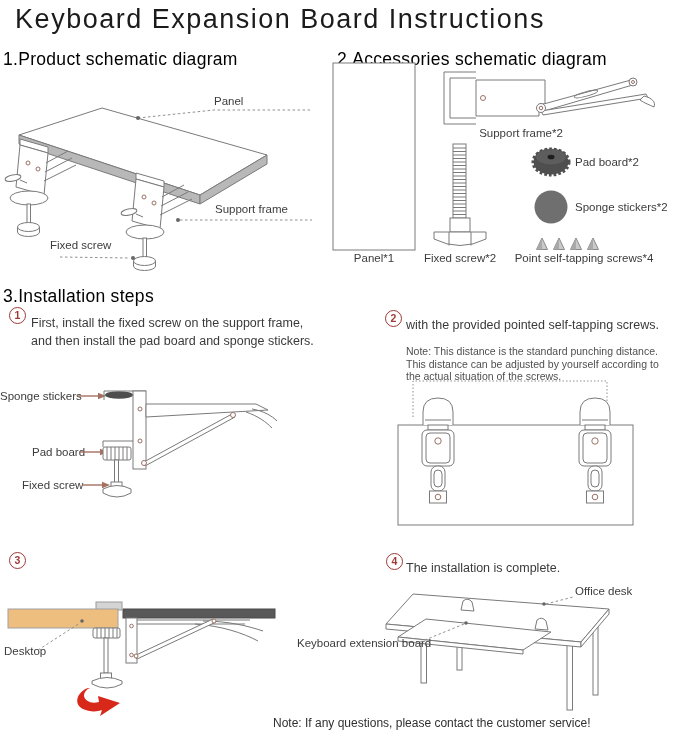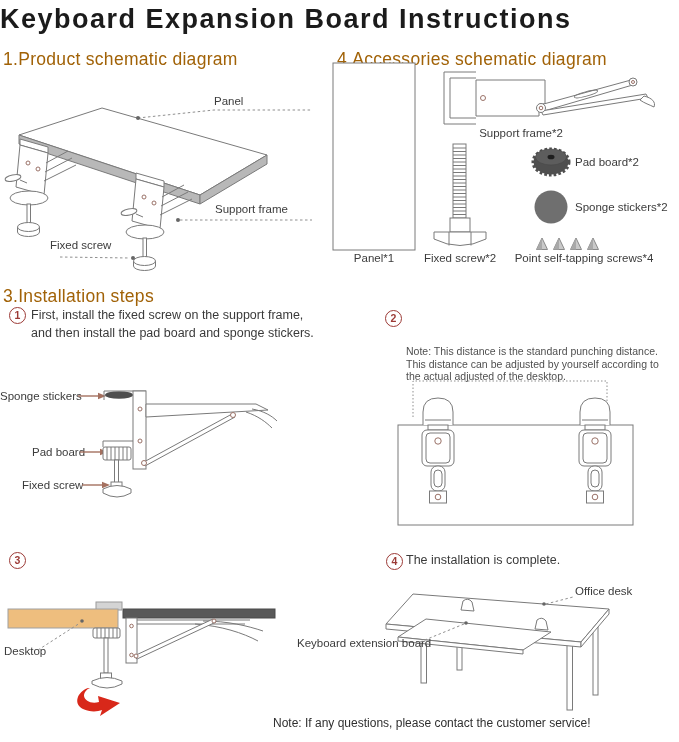--- a/index.html
+++ b/index.html
@@ -1,24 +1,24 @@
 <!DOCTYPE html>
 <html style="--step-number: #9c3a36; --label-arrow: #a4705f; --rotate-arrow: #d8281a; --desktop-fill: #eebe7e; --board-fill: #595959; --draw-line: #7a7a7a; --dark-part: #4f4f4f; --sponge-fill: #6f6f6f;"><head>
 <meta charset="utf-8">
 <style>
   html,body{margin:0;padding:0;background:#ffffff;}
   .page{position:relative;width:679px;height:742px;background:#fff;overflow:hidden;
         font-family:"Liberation Sans",sans-serif;color:#2e2e2e;}
-  .title{position:absolute;top:4px;left:0;width:560px;
-         font-size:27px;font-weight:bold;letter-spacing:1.5px;color:#1b1b1b;white-space:nowrap;}
-  .sec-heading{position:absolute;font-size:17.5px;color:#a16207;letter-spacing:0.3px;white-space:nowrap;}
+  .title{position:absolute;top:4px;left:0;width:560px;text-align:center;
+         font-size:27px;font-weight:normal;letter-spacing:1.5px;color:#1b1b1b;white-space:nowrap;}
+  .sec-heading{position:absolute;font-size:17.5px;color:#000000;letter-spacing:0.3px;white-space:nowrap;}
   .step-circle{position:absolute;width:15px;height:15px;border:1.6px solid var(--step-number,#9c3a36);
         border-radius:50%;color:var(--step-number,#9c3a36);font-size:10.5px;font-weight:bold;
         display:flex;align-items:center;justify-content:center;line-height:1;}
-  .step-text{position:absolute;font-size:12.5px;color:#3a3a3a;line-height:17.5px;white-space:nowrap;}
+  .step-text{position:absolute;font-size:12.5px;color:#3a3a3a;line-height:17.5px;white-space:nowrap;margin-top:8px;}
   .note-text{position:absolute;font-size:10.5px;color:#4f4f4f;line-height:12.5px;white-space:nowrap;}
   .footer-note{position:absolute;left:273px;top:716px;font-size:12px;color:#2f2f2f;white-space:nowrap;}
   svg{position:absolute;overflow:visible;}
   .s{stroke:var(--draw-line,#7a7a7a);stroke-width:1;fill:none;}
   .sw{stroke:var(--draw-line,#7a7a7a);stroke-width:1;fill:#ffffff;}
   .gray{fill:#b8b8b8;}
   .hole{stroke:#9a7268;stroke-width:1;fill:#fff;}
   .dash{stroke:#8f8f8f;stroke-width:1;stroke-dasharray:2.5 2.5;fill:none;}
   .dot3{stroke:#8f8f8f;stroke-width:1;stroke-dasharray:1.5 2;fill:none;}
   .lbl{font-family:"Liberation Sans",sans-serif;font-size:11.5px;fill:#3c3c3c;}
@@ -28,21 +28,21 @@
   .ldot{fill:#666;}
 </style>
 </head>
 <body>
 
 <div class="page">
 
   <div class="title">Keyboard Expansion Board Instructions</div>
 
   <div class="sec-heading" style="left:3px;top:49px;">1.Product schematic diagram</div>
-  <div class="sec-heading" style="left:337px;top:49px;">4.Accessories schematic diagram</div>
+  <div class="sec-heading" style="left:337px;top:49px;">2.Accessories schematic diagram</div>
 
   <svg style="left:0;top:76px;" width="320" height="212" viewBox="0 0 320 212">
     <defs>
       <g id="clamp">
         <polygon points="8,-2 36,6 36,12 8,4" class="sw"></polygon>
         <polygon points="8,4 36,12 32,54 4,46" class="sw"></polygon>
         <circle cx="16" cy="22" r="2" class="hole"></circle>
         <circle cx="26" cy="28" r="2" class="hole"></circle>
         <line x1="34" y1="22" x2="56" y2="10" class="s"></line>
         <line x1="33" y1="31" x2="60" y2="17" class="s"></line>
@@ -134,25 +134,26 @@
   <div class="sec-heading" style="left:3px;top:286px;">3.Installation steps</div>
 
   <div class="step-circle" style="left:9px;top:307px;">1</div>
   <div class="step-text" style="left:31px;top:307px;">
     <div>First, install the fixed screw on the support frame,</div>
     <div>and then install the pad board and sponge stickers.</div>
   </div>
 
   <div class="step-circle" style="left:385px;top:310px;">2</div>
   <div class="step-text" style="left:406px;top:309px;">
+    <div>with the provided pointed self-tapping screws.</div>
   </div>
   <div class="note-text" style="left:406px;top:345px;">
     <div>Note: This distance is the standard punching distance.</div>
     <div>This distance can be adjusted by yourself according to</div>
-    <div>the actual adjusted of the desktop.</div>
+    <div>the actual situation of the screws.</div>
   </div>
 
   <svg style="left:0;top:383px;" width="310" height="140" viewBox="0 0 310 140">
     <g>
       <text x="0" y="17" class="lbl">Sponge stickers</text>
       <line x1="78" y1="13" x2="98" y2="13" class="arrowln"></line>
       <polygon points="98,9.8 106,13 98,16.2" class="arrowhd"></polygon>
     </g>
     <g>
       <text x="32" y="73" class="lbl">Pad board</text>

